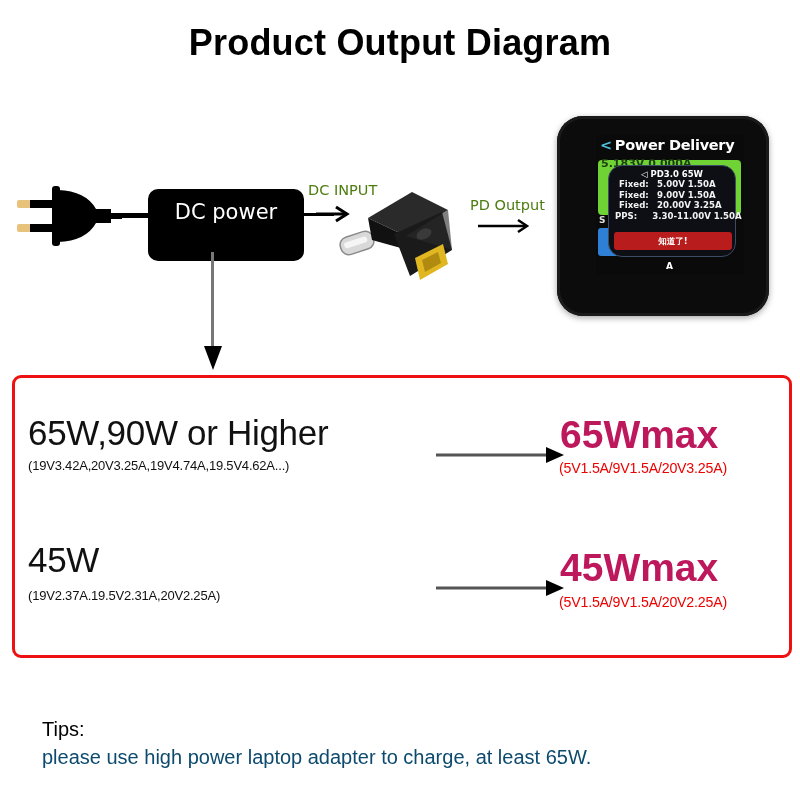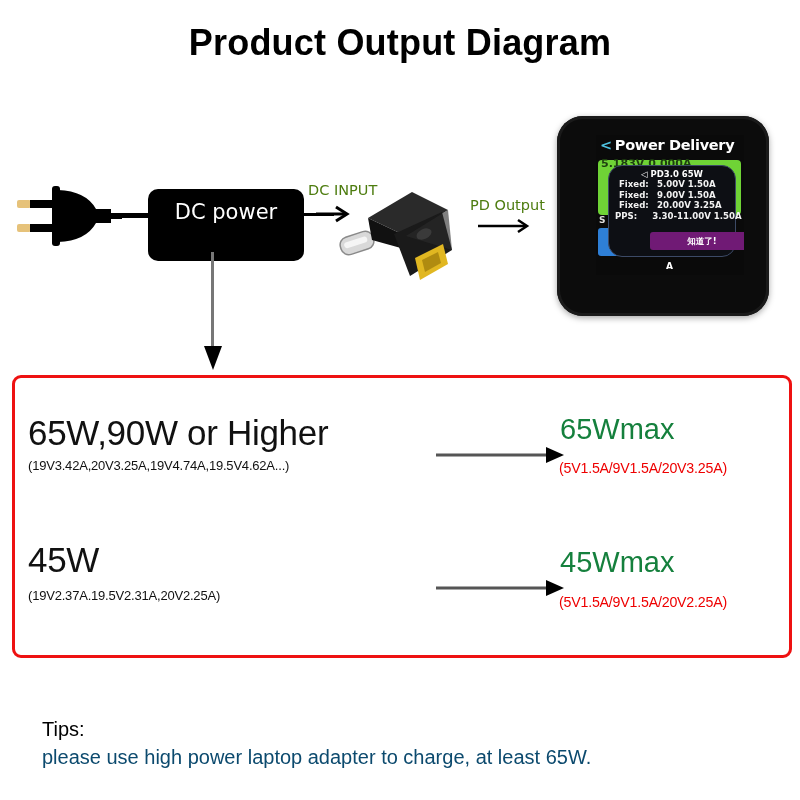--- a/index.html
+++ b/index.html
@@ -67,45 +67,45 @@
   .popup-title {
     text-align: center; font-family: "DejaVu Sans", sans-serif; font-weight: bold;
     font-size: 8.5px; color: #fff; margin-top: 3px; white-space: nowrap;
   }
   .popup-row {
     font-family: "DejaVu Sans", sans-serif; font-weight: bold; font-size: 8.6px; color: #f2f2f2;
     white-space: nowrap; padding-left: 10px; line-height: 10.5px; display: flex;
   }
   .popup-row .k { width: 38px; }
   .popup-ok {
-    position: absolute; left: 5px; top: 66px; width: 104px; height: 18px;
-    background: #701a75; border-radius: 3px; color: #fff; text-align: center;
-    font-family: "DejaVu Sans", sans-serif; font-weight: bold; font-size: 8.5px; line-height: 18px; margin-left: 36px;
+    position: absolute; left: 5px; top: 66px; width: 118px; height: 18px;
+    background: #b91c1c; border-radius: 3px; color: #fff; text-align: center;
+    font-family: "DejaVu Sans", sans-serif; font-weight: bold; font-size: 8.5px; line-height: 18px;
   }
   .scr-a {
     position: absolute; left: 70px; top: 126px; color: #fff; font-weight: bold; font-size: 9px;
     font-family: "DejaVu Sans", sans-serif;
   }
 
   
   .redbox {
     position: absolute; left: 12px; top: 375px; width: 780px; height: 283px;
     border: 3px solid #ee1111; border-radius: 9px;
   }
   .row-main {
     position: absolute; font-family: "Liberation Sans", sans-serif; font-size: 35px; color: #111;
     white-space: nowrap; letter-spacing: -0.3px;
   }
   .row-sub {
     position: absolute; font-family: "Liberation Sans", sans-serif; font-size: 13px; color: #111;
     white-space: nowrap; letter-spacing: -0.2px;
   }
   .row-max {
-    position: absolute; font-family: "Liberation Sans", sans-serif; font-weight: normal; font-size: 29px;
-    color: #15803d; white-space: nowrap;
+    position: absolute; font-family: "Liberation Sans", sans-serif; font-weight: bold; font-size: 39px;
+    color: #be185d; white-space: nowrap;
   }
   .row-max-sub {
     position: absolute; font-family: "Liberation Sans", sans-serif; font-size: 14.2px; color: #ee0000;
     white-space: nowrap; letter-spacing: -0.2px;
   }
   .arrow { position: absolute; width: 130px; height: 16px; }
 
   .tips-label {
     position: absolute; left: 42px; top: 718px; font-family: "Liberation Sans", sans-serif;
     font-size: 20px; color: #000;

